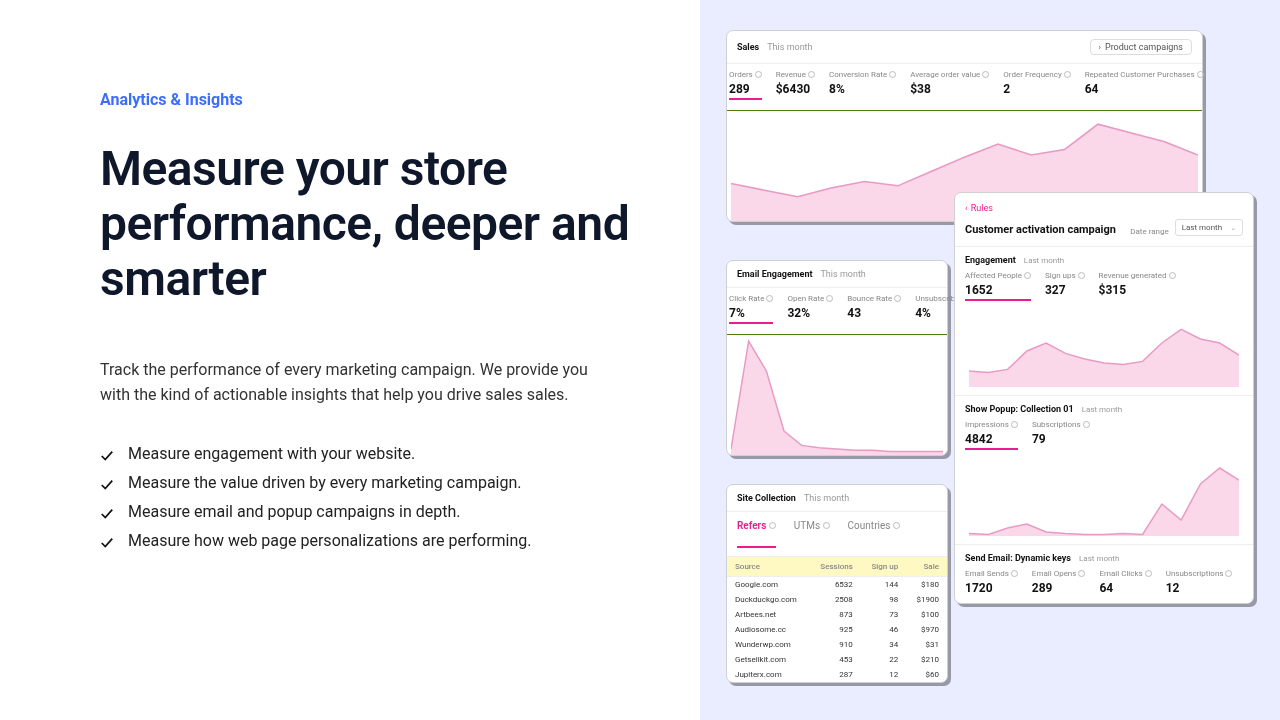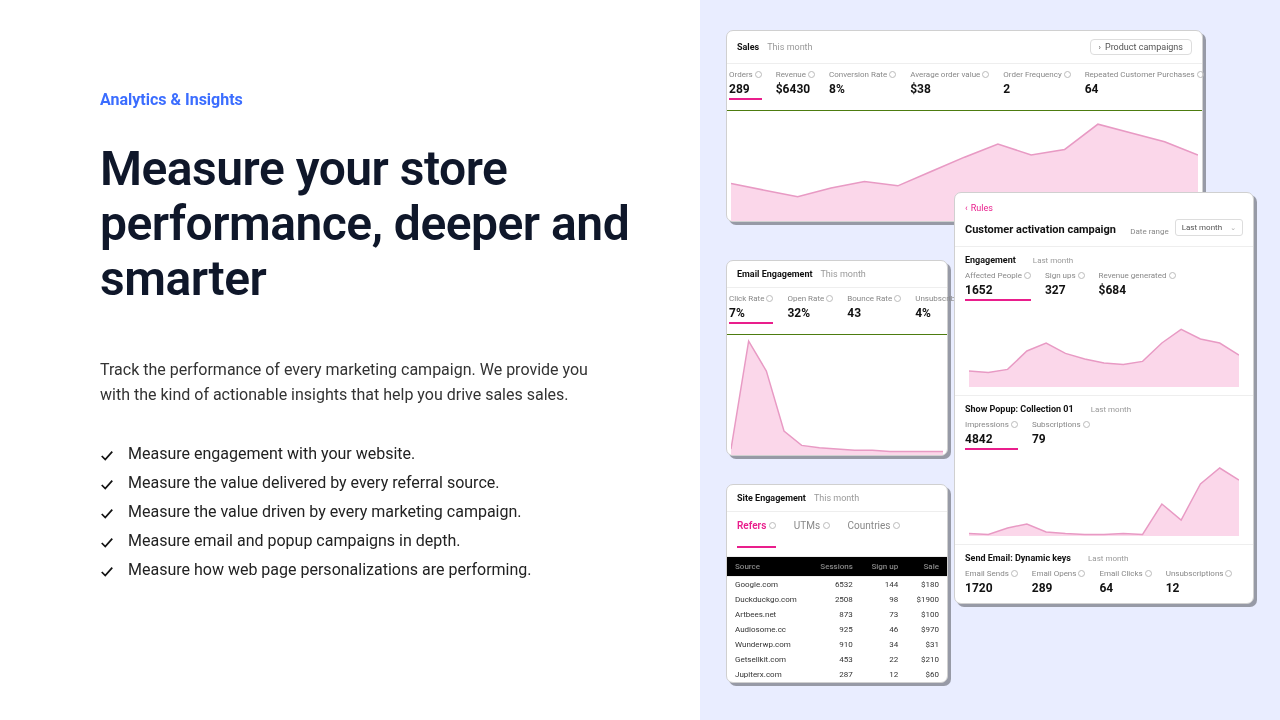--- a/index.html
+++ b/index.html
@@ -33,52 +33,46 @@
 .email-card{position:absolute;top:260px;left:26px;width:222px}
 .email-card .chart{height:120px}
 .site-card{position:absolute;top:484px;left:26px;width:222px}
 .campaign-card{position:absolute;top:192px;left:254px;width:300px;z-index:5}
 .back-link{color:#e91e8c;font-size:9px;padding:10px 10px 6px;display:flex;align-items:center;gap:3px}
 .camp-head{display:flex;align-items:flex-end;padding:0 10px 10px;border-bottom:1px solid #eee}
 .camp-title{font-weight:700;font-size:11px;color:#111}
 .dr-label{margin-left:auto;font-size:8px;color:#888;margin-right:6px}
 .dr-select{border:1px solid #ddd;border-radius:3px;padding:3px 6px;font-size:8px;display:flex;align-items:center;gap:8px}
 .section{padding:8px 10px;border-bottom:1px solid #eee}
-.sec-head{display:flex;align-items:center;gap:17px;margin-bottom:6px}
+.sec-head{display:flex;align-items:center;gap:8px;margin-bottom:6px}
 .sec-title{font-weight:700;font-size:9px;color:#111}
 .sec-sub{font-size:8px;color:#999}
 .tabs{display:flex;gap:18px;padding:8px 10px;border-bottom:1px solid #eee}
 .tab{font-size:10px;color:#888;padding-bottom:15px}
 .tab.active{color:#e91e8c;border-bottom:2px solid #e91e8c;font-weight:600}
 .tbl{width:100%;font-size:8px;border-collapse:collapse}
-.tbl th{text-align:left;padding:5px 8px;background:#000000;color:#888;font-weight:500;border-bottom:1px solid #eee}
+.tbl th{text-align:left;padding:5px 8px;background:#fef9c3;color:#888;font-weight:500;border-bottom:1px solid #eee}
 .tbl th:nth-child(2),.tbl th:nth-child(3),.tbl th:nth-child(4){text-align:right}
 .tbl td{padding:3px 8px;color:#333}
 .tbl td:nth-child(2),.tbl td:nth-child(3),.tbl td:nth-child(4){text-align:right}
 </style>
 </head>
 <body>
 
 <div class="page">
   <div class="left">
     <div class="eyebrow">Analytics &amp; Insights</div>
     <h1 class="headline">Measure your store performance, deeper and smarter</h1>
     <p class="subhead">Track the performance of every marketing campaign. We provide you with the kind of actionable insights that help you drive sales sales.</p>
     <ul class="features" id="features-list">
         <li>
           <span class="check"><svg viewBox="0 0 16 16">
               <path d="M2 8 L6 12 L14 3" stroke="#111" stroke-width="2" fill="none"></path>
             </svg></span>
           <span>Measure engagement with your website.</span>
-        </li>
-        <li>
-          <span class="check"><svg viewBox="0 0 16 16">
-              <path d="M2 8 L6 12 L14 3" stroke="#111" stroke-width="2" fill="none"></path>
-            </svg></span>
-          <span>Measure the value delivered by every referral source.</span>
         </li>
         <li>
           <span class="check"><svg viewBox="0 0 16 16">
               <path d="M2 8 L6 12 L14 3" stroke="#111" stroke-width="2" fill="none"></path>
             </svg></span>
           <span>Measure the value driven by every marketing campaign.</span>
         </li>
         <li>
           <span class="check"><svg viewBox="0 0 16 16">
               <path d="M2 8 L6 12 L14 3" stroke="#111" stroke-width="2" fill="none"></path>
@@ -165,21 +159,21 @@
       <div class="chart">
         <svg viewBox="0 0 220 120" preserveAspectRatio="none" id="chart-1">
             <path d="M0,120 L0.0,114.0 L18.3,6.0 L36.7,36.0 L55.0,96.0 L73.3,110.4 L91.7,112.8 L110.0,114.0 L128.3,115.2 L146.7,115.2 L165.0,116.4 L183.3,116.4 L201.7,116.4 L220.0,116.4 L220,120 Z" fill="#fbd7ea"></path>
             <path d="M0.0,114.0 L18.3,6.0 L36.7,36.0 L55.0,96.0 L73.3,110.4 L91.7,112.8 L110.0,114.0 L128.3,115.2 L146.7,115.2 L165.0,116.4 L183.3,116.4 L201.7,116.4 L220.0,116.4" fill="none" stroke="#e89ac4" stroke-width="1.5"></path>
           </svg>
       </div>
     </div>
 
     <div class="card site-card">
       <div class="card-head">
-        <span class="card-title">Site Engagement</span>
+        <span class="card-title">Site Collection</span>
         <span class="card-sub">This month</span>
       </div>
       <div class="tabs" id="site-tabs">
           <div class="tab active">Refers <span class="info-ic"></span></div>
           <div class="tab">UTMs <span class="info-ic"></span></div>
           <div class="tab">Countries <span class="info-ic"></span></div>
         </div>
       <table class="tbl" id="site-table">
           <thead>
             <tr>
@@ -258,21 +252,21 @@
             <div class="metric">
               <span class="m-label">Affected People <span class="info-ic"></span></span>
               <span class="m-val m-active">1652</span>
             </div>
             <div class="metric">
               <span class="m-label">Sign ups <span class="info-ic"></span></span>
               <span class="m-val">327</span>
             </div>
             <div class="metric">
               <span class="m-label">Revenue generated <span class="info-ic"></span></span>
-              <span class="m-val">$684</span>
+              <span class="m-val">$315</span>
             </div>
           </div>
         <div class="chart">
           <svg viewBox="0 0 280 80" preserveAspectRatio="none" id="chart-2">
               <path d="M0,80 L0.0,64.0 L20.0,65.6 L40.0,62.4 L60.0,44.0 L80.0,36.0 L100.0,46.4 L120.0,52.0 L140.0,56.0 L160.0,57.6 L180.0,54.4 L200.0,36.0 L220.0,22.4 L240.0,32.0 L260.0,36.0 L280.0,48.0 L280,80 Z" fill="#fbd7ea"></path>
               <path d="M0.0,64.0 L20.0,65.6 L40.0,62.4 L60.0,44.0 L80.0,36.0 L100.0,46.4 L120.0,52.0 L140.0,56.0 L160.0,57.6 L180.0,54.4 L200.0,36.0 L220.0,22.4 L240.0,32.0 L260.0,36.0 L280.0,48.0" fill="none" stroke="#e89ac4" stroke-width="1.5"></path>
             </svg>
         </div>
       </div>
       <div class="section">

